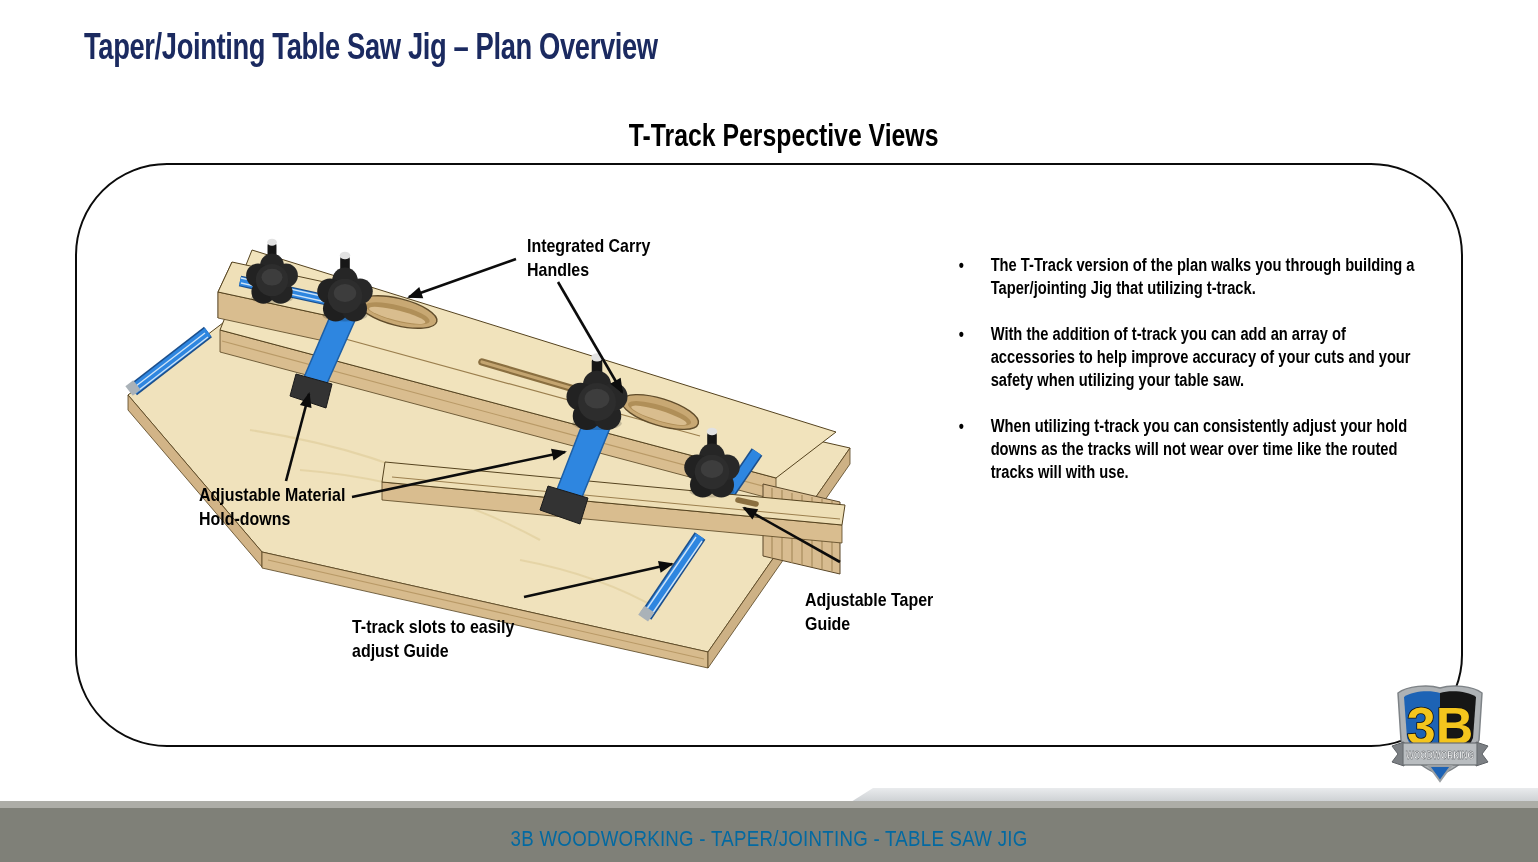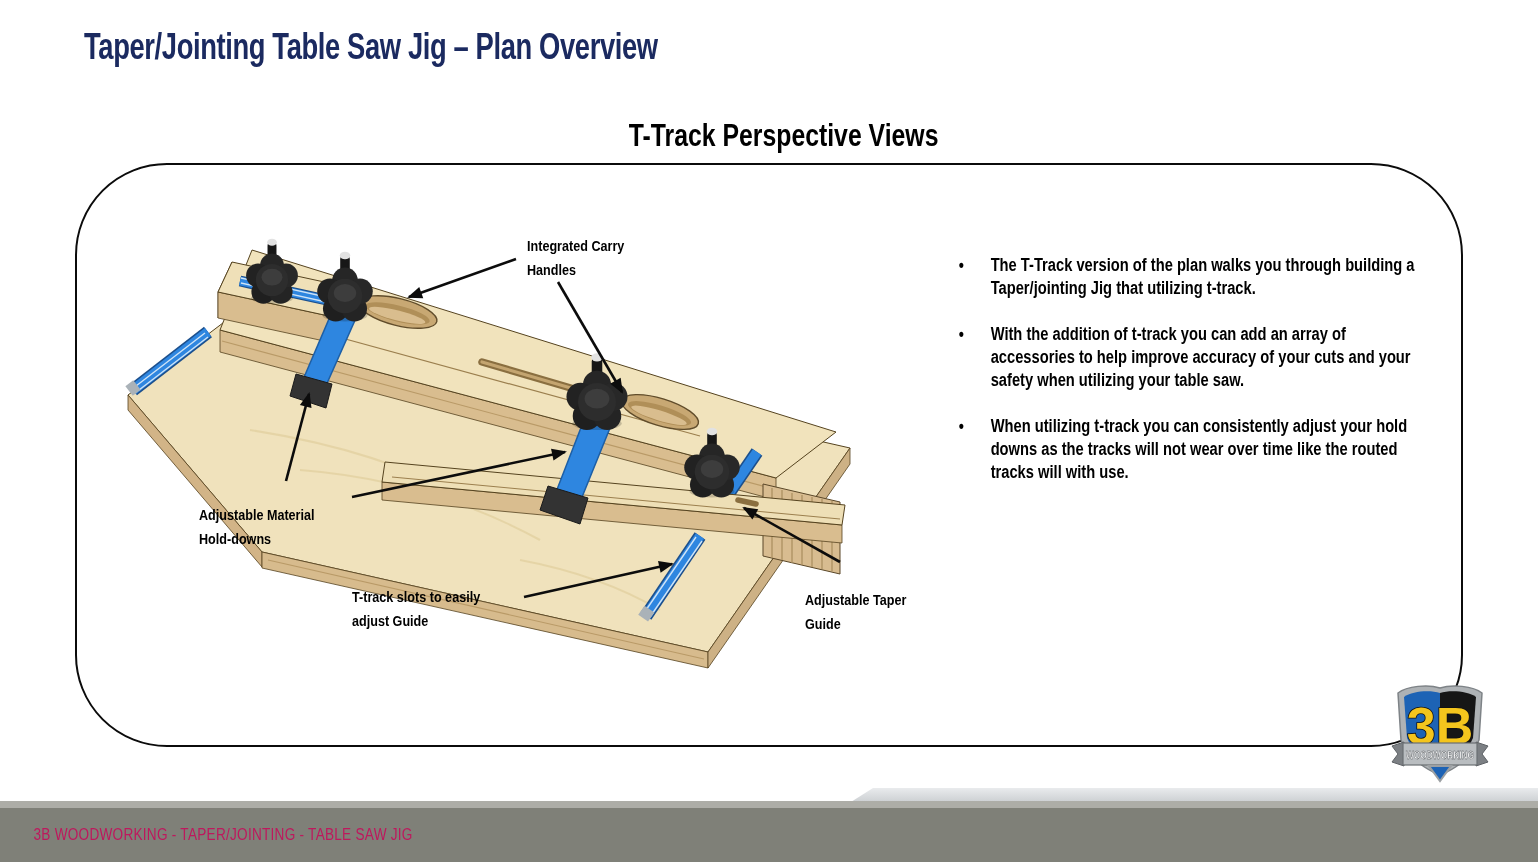--- a/index.html
+++ b/index.html
@@ -16,40 +16,40 @@
   .page-title .cond{transform:scaleX(0.76);}
 
   
   .subtitle-wrap{left:0;right:0;top:118px;text-align:center;font-size:31px;font-weight:bold;color:#000;margin-left:30px;}
   .subtitle-wrap .cond{transform:scaleX(0.80);transform-origin:50% 0;}
 
   
   .frame{left:75px;top:163px;width:1384px;height:580px;border:2px solid #0b0b0b;border-radius:92px;}
 
   
-  .diag-label{font-size:15px;font-weight:bold;color:#000;line-height:24px;}
+  .diag-label{font-size:19px;font-weight:bold;color:#000;line-height:24px;}
   .diag-label span{display:block;}
   .lbl-carry{left:527px;top:234px;}
-  .lbl-hold{left:199px;top:483px;margin-top:20px;}
-  .lbl-ttrack{left:352px;top:585px;}
+  .lbl-hold{left:199px;top:483px;}
+  .lbl-ttrack{left:352px;top:615px;}
   .lbl-taper{left:805px;top:568px;margin-top:20px;}
 
   
   .bullets{left:952px;top:254px;width:560px;transform:scaleX(0.84);transform-origin:0 0;
     font-size:17.5px;font-weight:bold;color:#000;line-height:23px;list-style:none;margin:0;padding:0;}
   .bullets li{position:relative;padding-left:46px;margin:0 0 23px 0;}
   .bullets li::before{content:"\2022";position:absolute;left:8px;top:0;}
 
   
   .silver-band{right:0;top:788px;height:19px;width:695px;
     background:linear-gradient(#e9ebed,#c2c6c9);
     clip-path:polygon(30px 0,100% 0,100% 100%,0 100%);}
   .gray-strip{left:0;right:0;top:801px;height:7px;background:#adada7;}
   .footer-bar{left:0;right:0;top:808px;height:54px;background:#7f8078;}
-  .footer-text{left:0;right:0;top:826px;font-size:16px;color:#be185d;
+  .footer-text{left:0;right:0;top:826px;text-align:center;font-size:22px;color:#0369a1;
     letter-spacing:0.3px;}
   .footer-text .cond{transform:scaleX(0.85);transform-origin:50% 0;}
 
   svg text{font-family:"Liberation Sans",sans-serif;}
 </style>
 </head>
 <body>
 
 <div class="abs page-title">
   <span class="cond">Taper/Jointing Table Saw Jig – Plan Overview</span>

